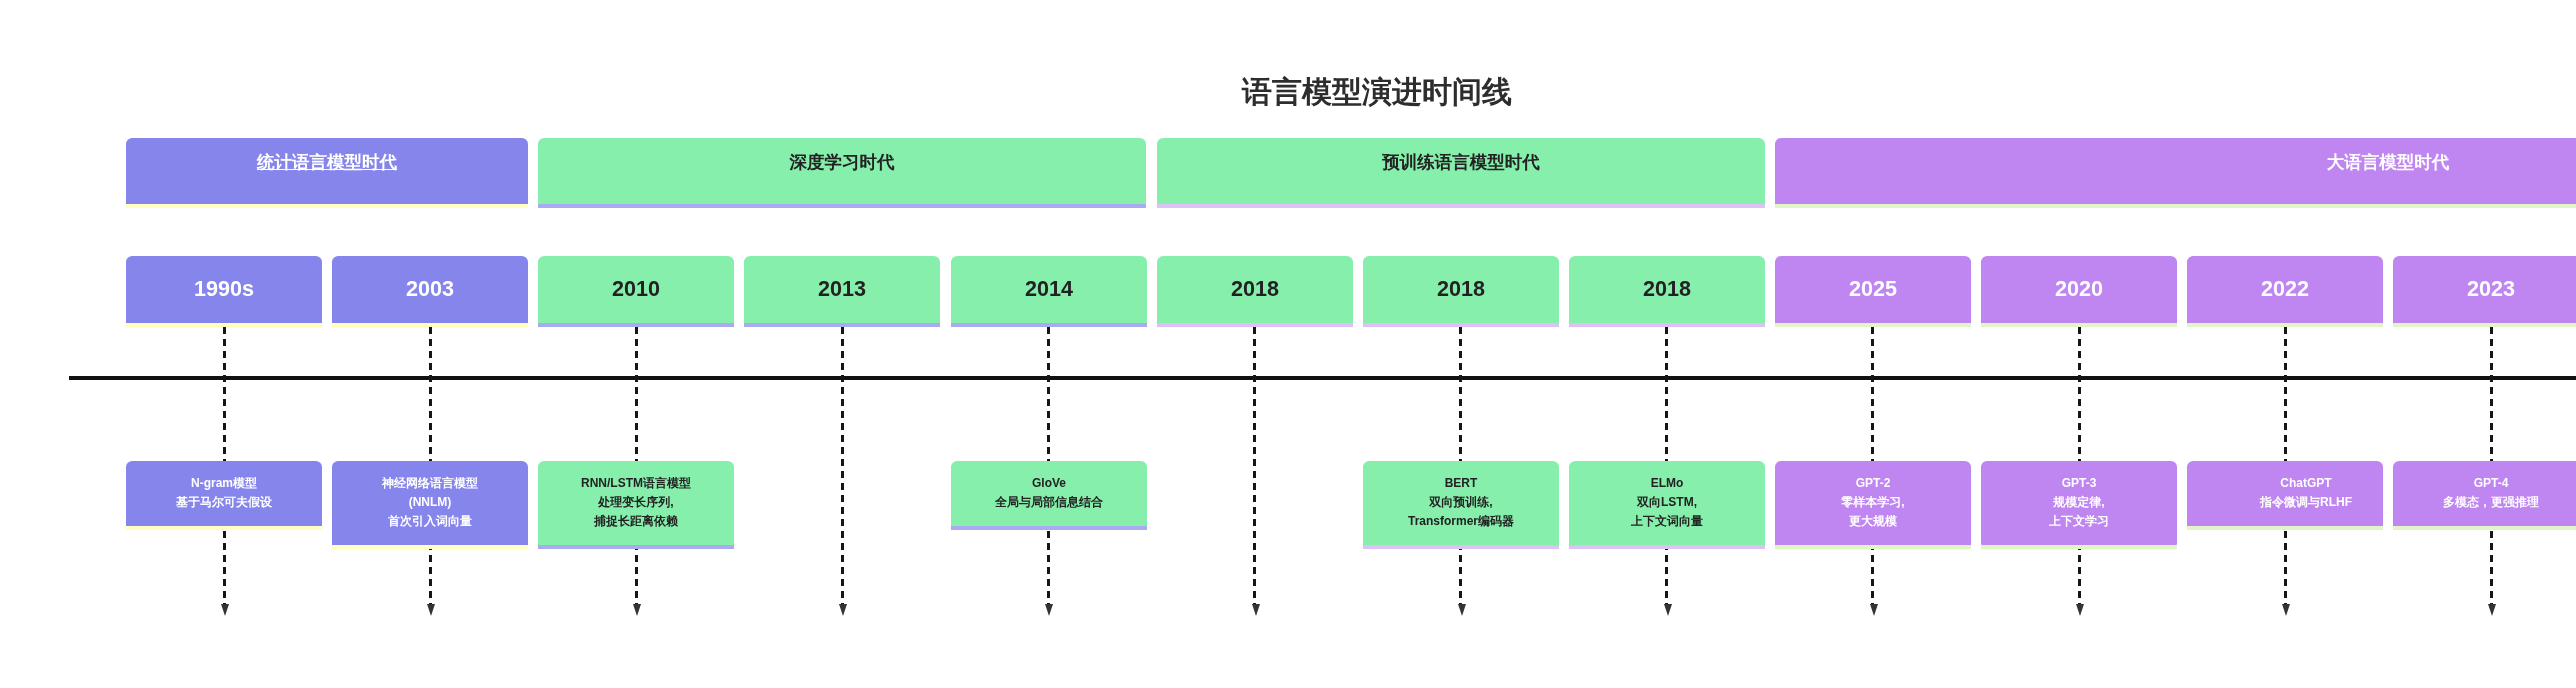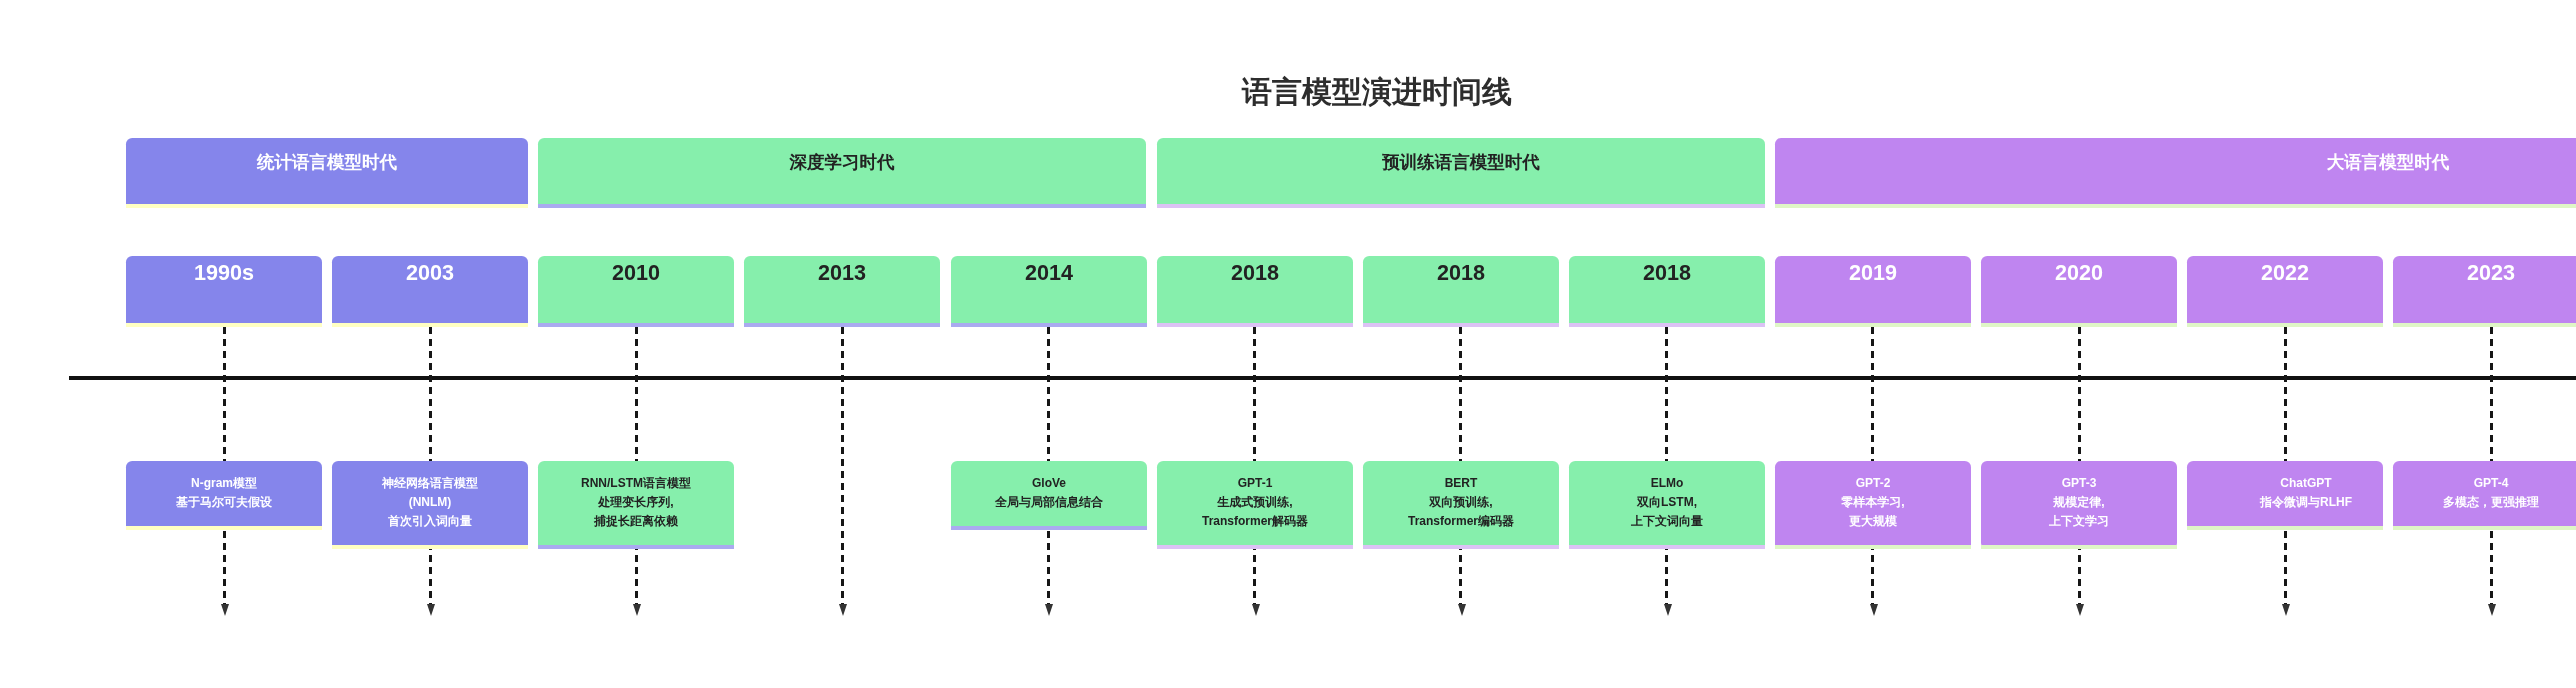--- a/index.html
+++ b/index.html
@@ -21,21 +21,21 @@
     display:flex;justify-content:center;align-items:flex-start;
   }
   .era .lbl{margin-top:12.4px;font-size:17.5px;font-weight:600;white-space:nowrap;}
   .era::after{content:"";position:absolute;left:0;right:0;bottom:0;height:4.1px;}
   
   .yearbox{
     position:absolute;top:256px;width:196px;height:71px;
     border-radius:6.2px 6.2px 0 0;
     display:flex;justify-content:center;align-items:flex-start;
   }
-  .yearbox .lbl{margin-top:4px;font-size:21.6px;font-weight:600;white-space:nowrap;}
+  .yearbox .lbl{margin-top:20px;font-size:21.6px;font-weight:600;white-space:nowrap;}
   .yearbox::after{content:"";position:absolute;left:0;right:0;bottom:0;height:4.1px;}
   
   .eventbox{
     position:absolute;top:461px;width:196px;
     border-radius:6.2px 6.2px 0 0;
     padding:13.4px 0 17.5px 0;box-sizing:border-box;
     text-align:center;
   }
   .eventbox .line{display:block;font-size:12px;font-weight:600;line-height:19px;white-space:nowrap;}
   .eventbox .line:empty{display:none;}
@@ -66,21 +66,21 @@
   }
   .era,.yearbox,.eventbox{z-index:1;}
 </style>
 </head>
 <body>
 
 <div class="canvas">
 
   <h1 class="title">语言模型演进时间线</h1>
 
-  <div class="era c0" style="left:126px;width:402px;">
+  <div class="era c0" style="left:126px;width:402px;text-decoration:underline;">
       <span class="lbl">统计语言模型时代</span>
     </div>
   <div class="era c1" style="left:538px;width:608px;">
       <span class="lbl">深度学习时代</span>
     </div>
   <div class="era c2" style="left:1157px;width:608px;">
       <span class="lbl">预训练语言模型时代</span>
     </div>
   <div class="era c3" style="left:1775px;width:1226px;">
       <span class="lbl">大语言模型时代</span>
@@ -131,21 +131,21 @@
   <div class="yearbox c2" style="left:1157px;">
       <span class="lbl">2018</span>
     </div>
   <div class="yearbox c2" style="left:1363px;">
       <span class="lbl">2018</span>
     </div>
   <div class="yearbox c2" style="left:1569px;">
       <span class="lbl">2018</span>
     </div>
   <div class="yearbox c3" style="left:1775px;">
-      <span class="lbl">2019</span>
+      <span class="lbl">2025</span>
     </div>
   <div class="yearbox c3" style="left:1981px;">
       <span class="lbl">2020</span>
     </div>
   <div class="yearbox c3" style="left:2187px;">
       <span class="lbl">2022</span>
     </div>
   <div class="yearbox c3" style="left:2393px;">
       <span class="lbl">2023</span>
     </div>
@@ -161,25 +161,20 @@
     </div>
   <div class="eventbox c1" style="left:538px;">
       <span class="line">RNN/LSTM语言模型</span>
       <span class="line">处理变长序列,</span>
       <span class="line">捕捉长距离依赖</span>
     </div>
   <div class="eventbox c1" style="left:951px;">
       <span class="line">GloVe</span>
       <span class="line">全局与局部信息结合</span>
     </div>
-  <div class="eventbox c2" style="left:1157px;">
-      <span class="line">GPT-1</span>
-      <span class="line">生成式预训练,</span>
-      <span class="line">Transformer解码器</span>
-    </div>
   <div class="eventbox c2" style="left:1363px;">
       <span class="line">BERT</span>
       <span class="line">双向预训练,</span>
       <span class="line">Transformer编码器</span>
     </div>
   <div class="eventbox c2" style="left:1569px;">
       <span class="line">ELMo</span>
       <span class="line">双向LSTM,</span>
       <span class="line">上下文词向量</span>
     </div>

